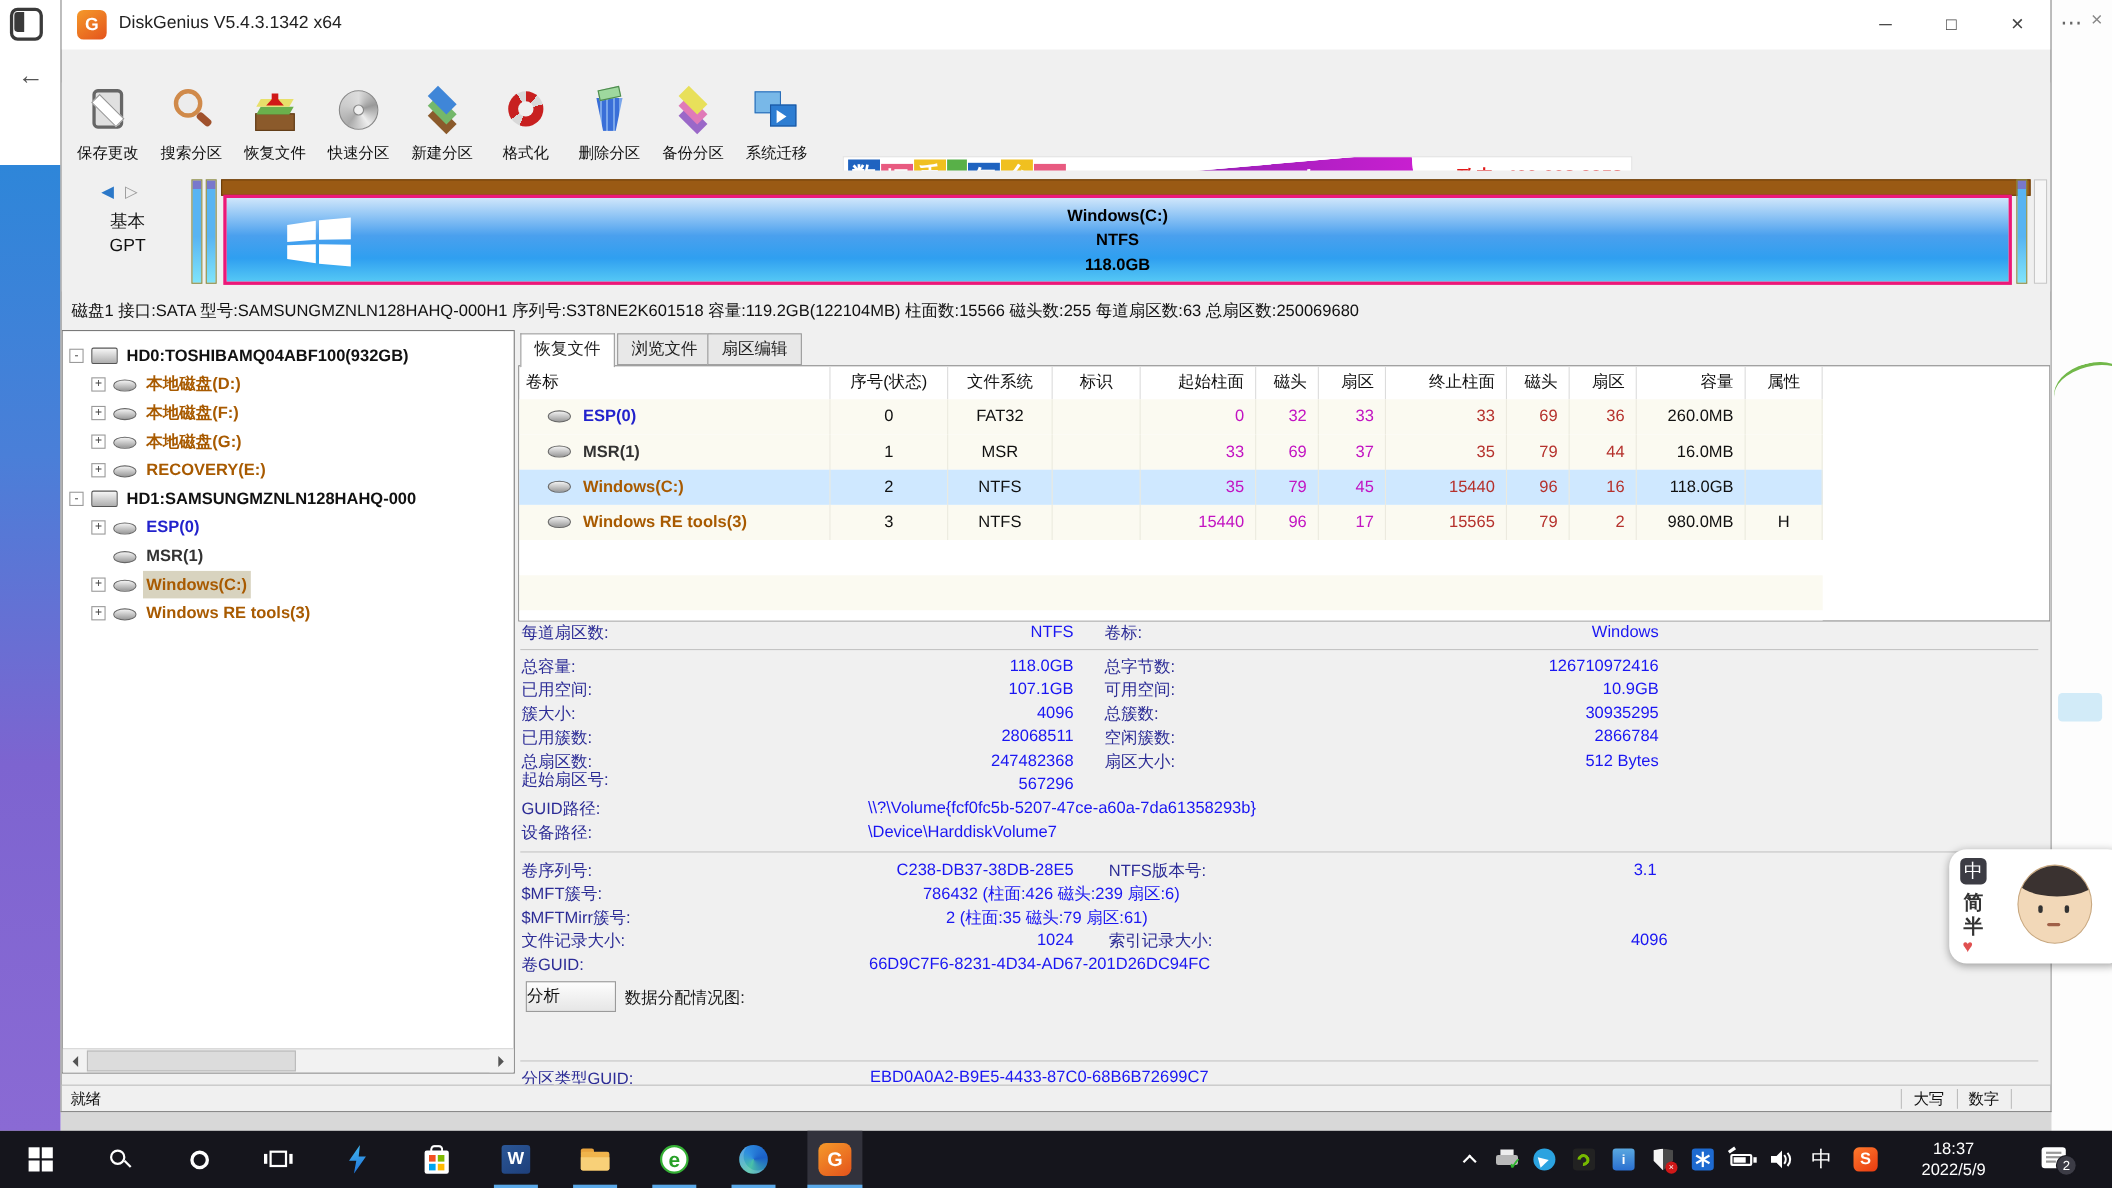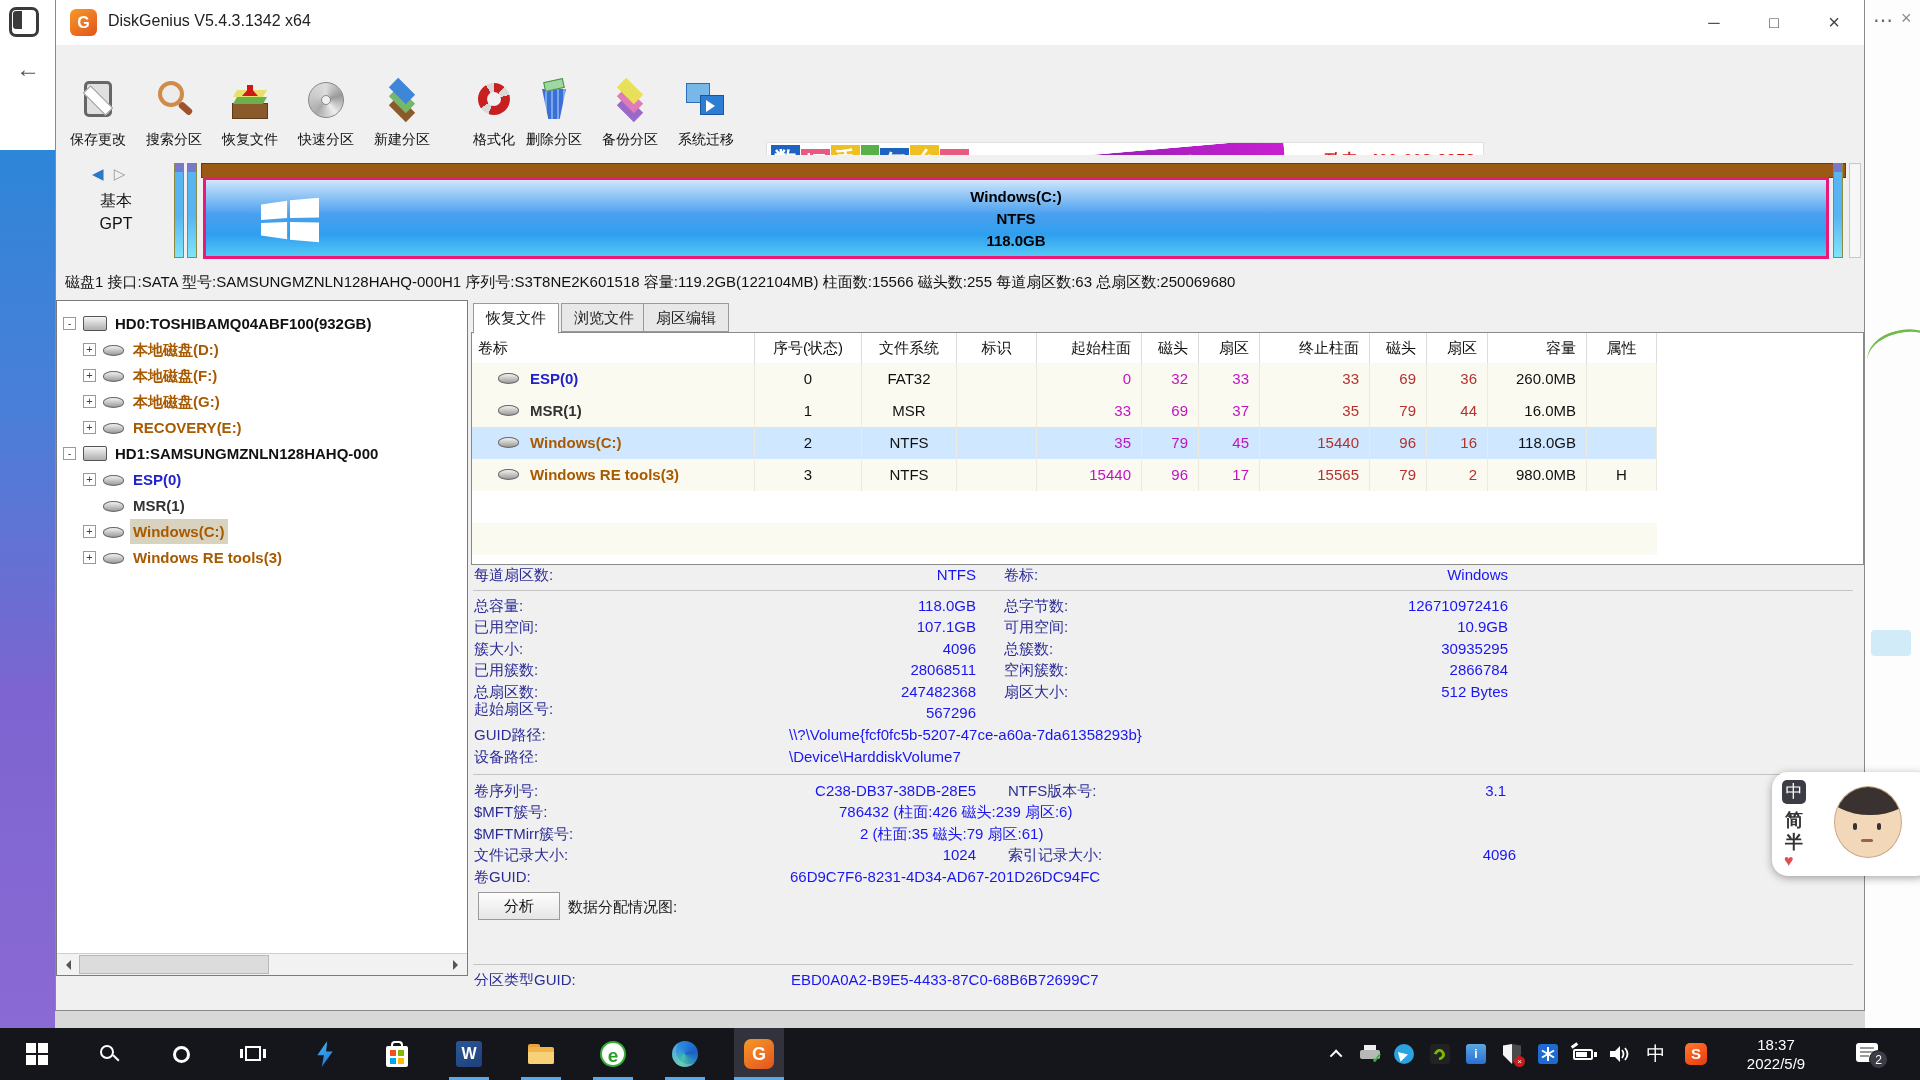--- a/index.html
+++ b/index.html
@@ -82,21 +82,21 @@
   .num-start{color:#c213c2}.num-end{color:#b5312c}
   .c-l{padding-left:6px;text-align:left}.c-c{text-align:center}.c-r{padding-right:10px;text-align:right}
   .rowbg{background:#fbfaf1}.rowsel{background:#cfe8ff}
   .rname{font-weight:bold}
   
   .dl{position:absolute;font-size:15px;color:#2c2c96;white-space:nowrap}
   .dv{position:absolute;font-size:15px;color:#1a16f2;text-align:right;white-space:nowrap}
   .dv-l{text-align:left}
   .sep{position:absolute;left:2px;width:1380px;height:1px;background:#c4c4c4}
   .analyze{position:absolute;left:7px;top:592px;width:82px;height:28px;background:linear-gradient(#fdfdfd,#e6e6e6);
-           border:1px solid #9a9a9a;font-size:15px;color:#111;text-align:center;line-height:26px}
+           border:1px solid #9a9a9a;font-size:15px;color:#111;text-align:left;line-height:26px}
   
   .statusbar{position:absolute;left:0;top:986px;width:100%;height:25px;background:#f0f0f0;border-top:1px solid #bdbdbd}
   .sdiv{position:absolute;top:3px;width:1px;height:18px;background:#bdbdbd}
   .scell{position:absolute;top:0;height:24px;line-height:24px;text-align:center;font-size:14px;color:#111}
   
   .ldesk{position:absolute;left:0;top:0;width:55px;height:1028px;background:#fff}
   .lwall{position:absolute;left:0;top:150px;width:55px;height:878px;
          background:linear-gradient(180deg,#2e86d9,#4a7fd8 30%,#7d64d0 62%,#8a6ad4)}
   .rdesk{position:absolute;left:1865px;top:0;width:55px;height:1028px;background:#fdfdfd}
   .greencurve{position:absolute;left:2px;top:330px;width:70px;height:46px;border-top:3px solid #72b84a;
@@ -183,21 +183,21 @@
         <div class="lbl">快速分区</div>
       </div>
       <div class="tbtn" style="left:308px">
         <div class="tb-ico">
           <div class="diamond" style="top:18px;background:#8b5a2b"></div>
           <div class="diamond" style="top:9px;background:#74b86a"></div>
           <div class="diamond" style="top:0;background:#3f86d8"></div>
         </div>
         <div class="lbl">新建分区</div>
       </div>
-      <div class="tbtn" style="left:400px">
+      <div class="tbtn" style="left:384px">
         <div class="tb-ico">
           <div class="abs" style="left:6px;top:4px;width:32px;height:32px;border-radius:50%;background:conic-gradient(#c82020 0 40deg,#d8d8d8 40deg 75deg,#c82020 75deg 140deg,#c82020 140deg 200deg,#d8d8d8 200deg 235deg,#c82020 235deg 330deg,#d8d8d8 330deg 360deg)"></div>
           <div class="abs" style="left:15px;top:13px;width:14px;height:14px;border-radius:50%;background:#f0f0f0"></div>
         </div>
         <div class="lbl">格式化</div>
       </div>
       <div class="tbtn" style="left:460px">
         <div class="tb-ico">
           <div class="abs" style="left:9px;top:10px;width:26px;height:30px;background:repeating-linear-gradient(90deg,#3a6fd8 0 4px,#7aa6ea 4px 6px);clip-path:polygon(4% 0,96% 0,72% 100%,28% 100%)"></div>
           <div class="abs" style="left:12px;top:1px;width:20px;height:10px;background:#9ed89e;border:1px solid #4e8a4e;transform:rotate(-12deg)"></div>
@@ -477,20 +477,28 @@
       <div class="dl" style="left:3px;top:568px">卷GUID:</div>
       <div class="dv dv-l" style="left:319px;top:568px">66D9C7F6-8231-4D34-AD67-201D26DC94FC</div>
 
       <div class="analyze">分析</div>
       <div class="dl" style="left:97px;top:598px;color:#1a1a1a">数据分配情况图:</div>
       <div class="sep" style="top:664px"></div>
       <div class="dl" style="left:3px;top:671px">分区类型GUID:</div>
       <div class="dv dv-l" style="left:320px;top:671px">EBD0A0A2-B9E5-4433-87C0-68B6B72699C7</div>
     </div>
 
+    <div class="statusbar">
+      <div class="scell" style="left:8px">就绪</div>
+      <div class="sdiv" style="left:1672px"></div>
+      <div class="scell" style="left:1672px;width:51px">大写</div>
+      <div class="sdiv" style="left:1723px"></div>
+      <div class="scell" style="left:1723px;width:49px">数字</div>
+      <div class="sdiv" style="left:1772px"></div>
+    </div>
   </div>
 
   <div class="sogou">
     <div class="abs" style="left:10px;top:8px;width:24px;height:24px;background:#3c3c44;border-radius:5px;color:#fff;font-size:17px;text-align:center;line-height:24px">中</div>
     <div class="abs" style="left:13px;top:36px;font-size:18px;font-weight:bold;color:#333">简</div>
     <div class="abs" style="left:13px;top:58px;font-size:18px;font-weight:bold;color:#333">半</div>
     <div class="abs" style="left:12px;top:80px;font-size:16px;color:#e05050">♥</div>
     <div class="face">
       <div class="hair"></div>
       <div class="abs" style="left:18px;top:36px;width:4px;height:7px;background:#333;border-radius:2px"></div>

